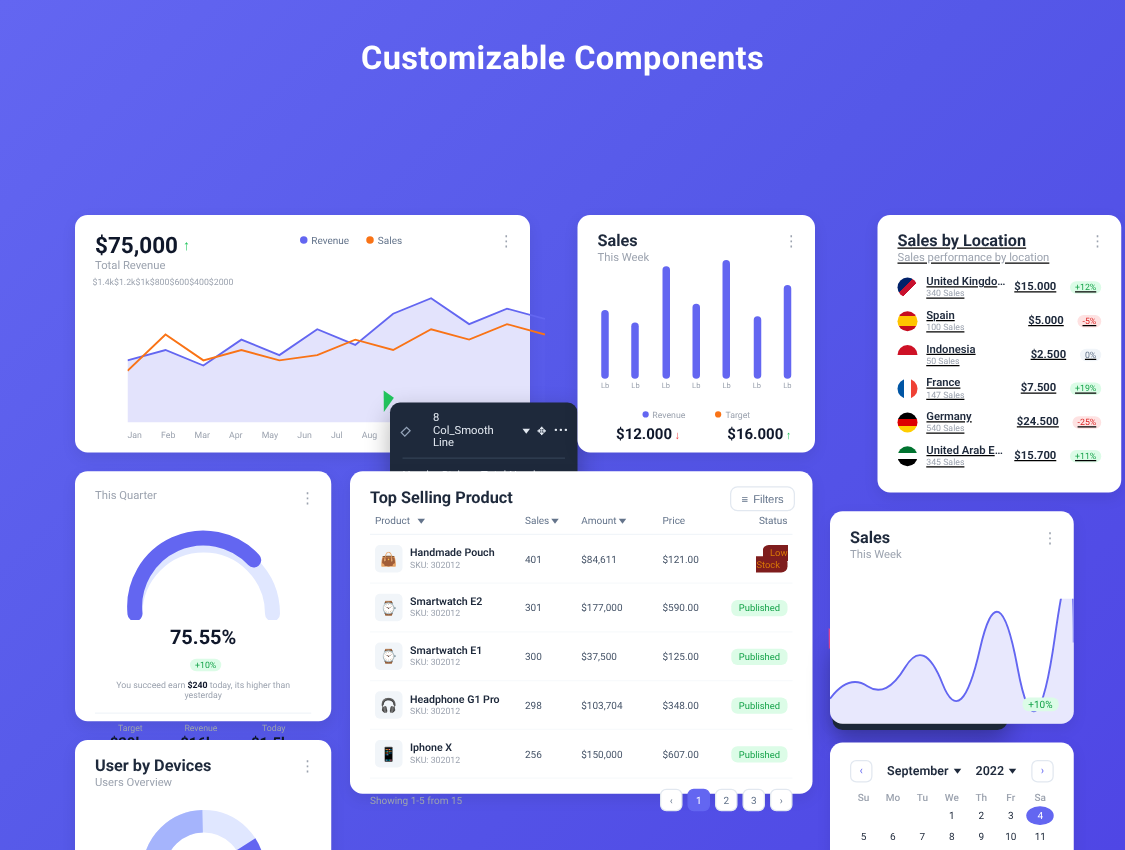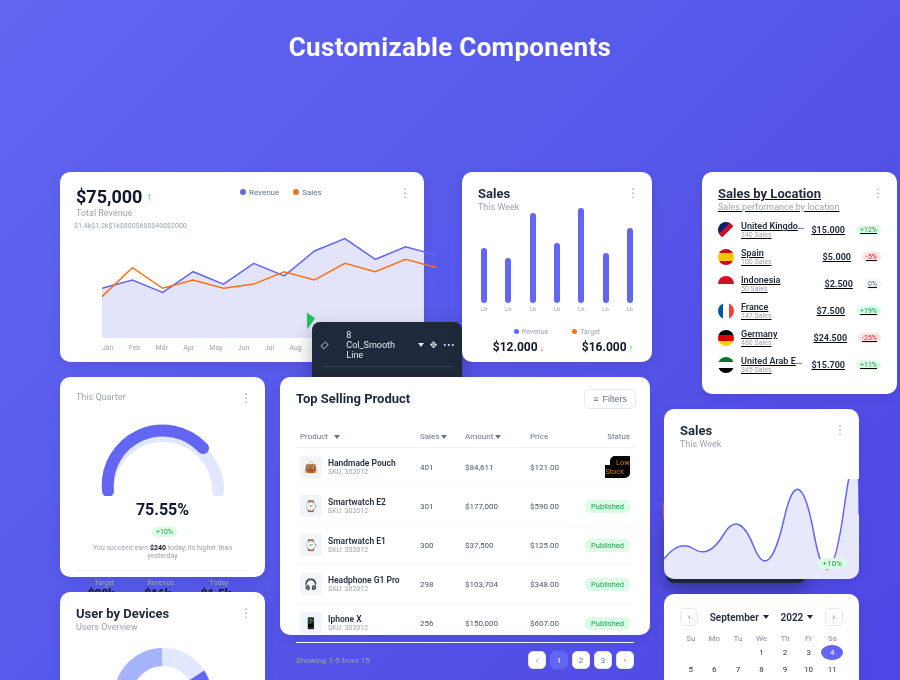--- a/index.html
+++ b/index.html
@@ -82,30 +82,30 @@
   #prog .trix .lbl { font-size: 7px; color: #9ca3af; }
   #prog .trix .val { font-size: 12px; font-weight: 700; color: #0f172a; }
 
   
   #dev { left: 60px; top: 560px; width: 205px; height: 170px; }
   #dev .donut { position: relative; width: 110px; height: 110px; margin: 10px auto 0; }
 
   
   #tbl { left: 280px; top: 345px; width: 370px; height: 258px; }
   .filters-btn { position: absolute; top: 12px; right: 14px; border: 1px solid #e2e8f0; border-radius: 6px; font-size: 9px; padding: 4px 8px; color: #64748b; display: flex; align-items: center; gap: 4px; background: #fff; cursor: pointer; }
-  .tbl-head { display: flex; font-size: 8px; color: #64748b; margin-top: 20px; padding: 6px 0; border-bottom: 1px solid #f1f5f9; }
+  .tbl-head { display: flex; font-size: 8px; color: #64748b; margin-top: 0; padding: 6px 0; border-bottom: 1px solid #f1f5f9; }
   .tbl-head > div, .tbl-row > .cell { padding: 0 4px; }
   .c-prod { flex: 0 0 120px; display:flex; align-items:center; gap:4px;} .c-sales { flex: 0 0 45px; } .c-amt { flex: 0 0 65px; } .c-price { flex: 0 0 55px; } .c-status { flex: 1; text-align: right; }
   .tbl-row { display: flex; align-items: center; font-size: 8px; padding: 8px 0; border-bottom: 1px solid #f8fafc; color: #475569; }
   .prod-cell { display: flex; gap: 6px; align-items: center; }
   .thumb { width: 22px; height: 22px; background: #f1f5f9; border-radius: 4px; display:flex; align-items:center; justify-content:center; font-size:11px; }
   .prod-name { font-weight: 600; color: #1e293b; font-size: 8.5px; }
   .sku { font-size: 7px; color: #9ca3af; }
   .pill { font-size: 7.5px; padding: 2px 6px; border-radius: 5px; }
-  .pill.low { background: #000000; color: #d97706; }
+  .pill.low { background: #7f1d1d; color: #d97706; }
   .pill.pub { background: #dcfce7; color: #16a34a; }
   .tbl-foot { display: flex; justify-content: space-between; align-items: center; margin-top: 8px; }
   .tbl-foot .info { font-size: 8px; color: #9ca3af; }
   .pager { display: flex; gap: 4px; }
   .pg-btn { width: 18px; height: 18px; border-radius: 5px; border: 1px solid #e2e8f0; font-size: 8px; display: flex; align-items: center; justify-content: center; color: #64748b; cursor: pointer; background:#fff; }
   .pg-btn.active { background: #6366f1; color: #fff; border-color: #6366f1; }
 
   
   #salesweek { left: 664px; top: 377px; width: 195px; height: 170px; overflow:hidden; }
   #salesweek .pct-badge { position: absolute; right: 12px; bottom: 10px; font-size: 8px; background: #dcfce7; color: #16a34a; padding: 1px 5px; border-radius: 5px; }
@@ -275,21 +275,21 @@
             <div class="n">France</div>
             <div class="s">147 Sales</div>
           </div>
     <div class="loc-amt">$7.500</div>
     <span class="badge up">+19%</span>
         </div>
         <div class="loc-row">
           <div class="flag" style="background:linear-gradient(#000 33%,#dd0000 33%,#dd0000 66%,#ffce00 66%)"></div>
     <div class="loc-txt">
             <div class="n">Germany</div>
-            <div class="s">460 Sales</div>
+            <div class="s">540 Sales</div>
           </div>
     <div class="loc-amt">$24.500</div>
     <span class="badge down">-25%</span>
         </div>
         <div class="loc-row">
           <div class="flag" style="background:linear-gradient(#00732f 33%,#fff 33%,#fff 66%,#000 66%)"></div>
     <div class="loc-txt">
             <div class="n">United Arab Emirate</div>
             <div class="s">345 Sales</div>
           </div>

